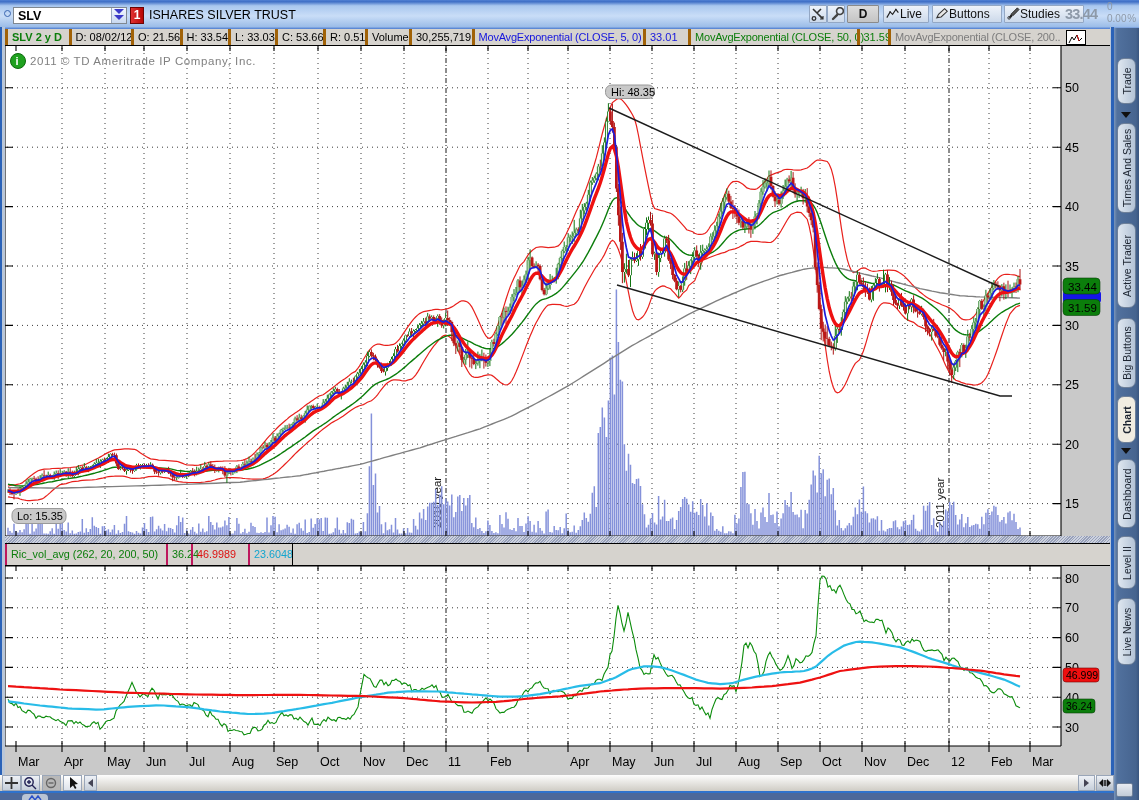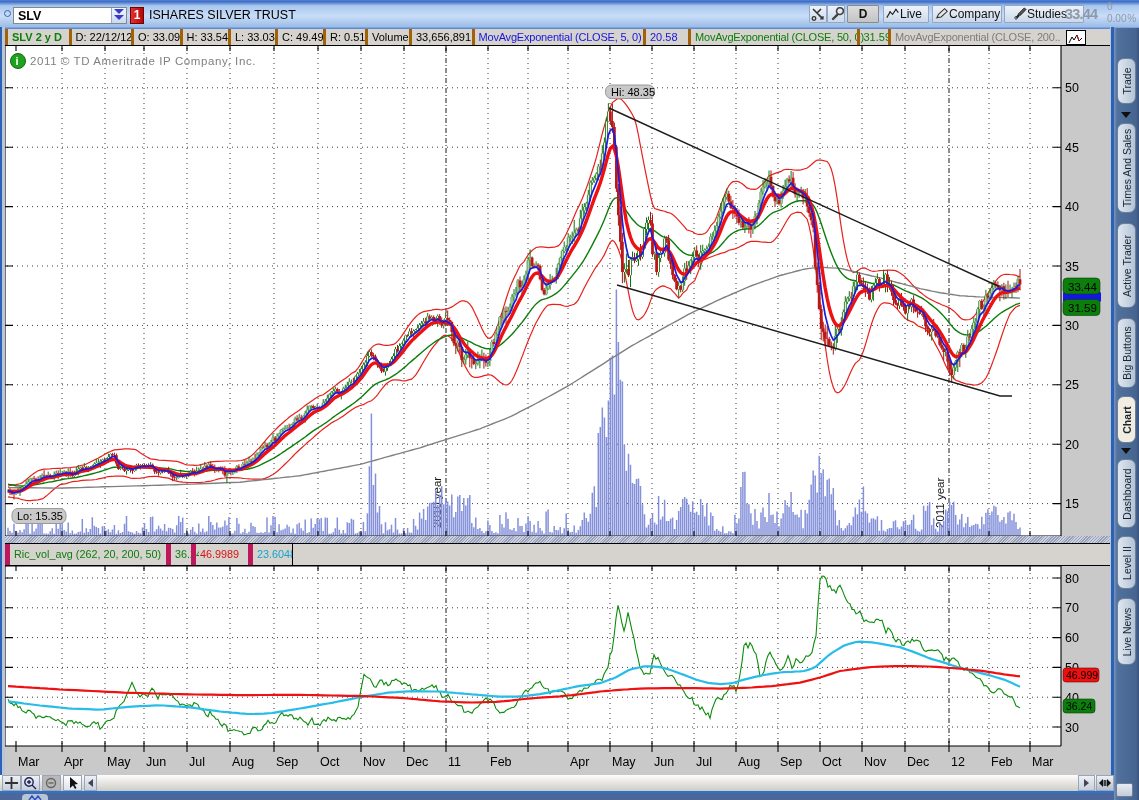--- a/index.html
+++ b/index.html
@@ -15,21 +15,21 @@
 .tbtn .lab{vertical-align:2px}
 #bigquote{position:absolute;left:1065px;top:6px;font-size:14.5px;font-weight:bold;color:#8d99a8;letter-spacing:-0.8px}
 #pctquote{position:absolute;left:1107px;top:1px;font-size:10px;color:#8d99a8;line-height:12px}
 #datarow{left:0;top:29px;width:1114px;height:17px;background:#d6d3ce;border-bottom:1px solid #000}
 #datarow .cell{position:absolute;top:0;height:16px;border-left:3px solid #a16207;font-size:11px;padding:2px 0 0 4px;color:#000;white-space:nowrap;overflow:hidden}
 #datarow .minibtn{position:absolute;left:1066px;top:1px;width:20px;height:15px;background:#fff;border:1px solid #000;padding:1px 0 0 1px}
 #graybg{left:0;top:46px;width:1114px;height:729px;background:#c9c9c9}
 #chartsvg{left:0;top:46px}
 #sep{left:5px;top:536px;width:1105px;height:7px;background:repeating-linear-gradient(135deg,#cdd2de 0 1px,#97a0ba 1px 2px)}
 #richdr{left:0;top:543px;width:1110px;height:23px;background:#d6d3ce;border-top:1px solid #000;border-bottom:1px solid #000}
-#richdr .cell{position:absolute;top:0;height:21px;border-left:5px solid #be185d;font-size:10.8px;padding:4px 0 0 4px;white-space:nowrap;overflow:hidden}
+#richdr .cell{position:absolute;top:0;height:21px;border-left:2px solid #be185d;font-size:10.8px;padding:4px 0 0 4px;white-space:nowrap;overflow:hidden}
 #toolbar{left:0;top:775px;width:1114px;height:16px;background:linear-gradient(#fdfdfd,#cfccc5)}
 .bbtn{position:absolute;top:0px;width:19px;height:16px;border:1px solid #9aa6b8;background:linear-gradient(#eef1f6,#c6cfda)}
 #lframe{left:0;top:27px;width:5px;height:764px;background:linear-gradient(90deg,#2a62b8 0 2px,#b9c6d8 2px 5px)}
 #rframe{left:1110px;top:27px;width:4px;height:764px;background:linear-gradient(90deg,#b9c6d8 0 1px,#2a62b8 1px 4px)}
 #bstrip{left:0;top:791px;width:1139px;height:9px;background:#4c689a;border-top:2px solid #2f72cc}
 #btab{position:absolute;left:22px;top:1px;width:26px;height:8px;background:#b9c4d4;border-radius:4px 4px 0 0;text-align:center;line-height:0}
 #sidebar{left:1114px;top:28px;width:25px;height:772px;background:linear-gradient(90deg,#7a95ba 0,#51719e 3px,#46648f 22px,#39557e 25px)}
 #sidebar .tab{position:absolute;left:3px;width:19px;background:linear-gradient(90deg,#dfe7f0,#b3c3d6);border:1px solid #6e8099;border-radius:7px;color:#1c2430;font-size:10.5px}
 #sidebar .tab span{position:absolute;left:50%;top:50%;transform:translate(-50%,-50%) rotate(-90deg);white-space:nowrap}
 #sidebar .tab.sel{background:#f1ede1;font-weight:bold}
@@ -147,41 +147,41 @@
           <path d="M7.6 4.6 A3.4 3.4 0 1 1 10.4 7.4 L9 7 L8 6 Z" fill="none" stroke="#444" stroke-width="1.6"></path>
         </svg></div>
     <div class="tbtn" style="left:847px;width:32px;background:linear-gradient(#dcdcdc,#c4c4c4);border-color:#8a8a8a;font-weight:bold;text-align:center;padding-top:1px">D</div>
     <div class="tbtn" style="left:883px;width:46px;padding:1px 0 0 2px"><svg width="14" height="13" viewBox="0 0 17 14">
           <path d="M1 12 L5 5 L8 8 L12 2 L15 6" stroke="#222" stroke-width="1.4" fill="none"></path>
           <path d="M4 5 h2 M11 2 h2" stroke="#222" stroke-width="1"></path>
         </svg><span class="lab">Live</span></div>
     <div class="tbtn" style="left:932px;width:70px;padding:1px 0 0 2px"><svg width="14" height="13" viewBox="0 0 16 14">
           <path d="M2 12 L4 8 L11 1.5 L14 4.5 L7 11 Z" fill="#e8e8e8" stroke="#333" stroke-width="1.2"></path>
           <path d="M2 12 L4.5 11.3 L3 9.5 Z" fill="#333"></path>
-        </svg><span class="lab">Company</span></div>
-    <div class="tbtn" style="left:1004px;width:80px;padding:1px 0 0 8px"><svg width="14" height="13" viewBox="0 0 16 15">
+        </svg><span class="lab">Buttons</span></div>
+    <div class="tbtn" style="left:1004px;width:80px;padding:1px 0 0 1px"><svg width="14" height="13" viewBox="0 0 16 15">
           <path d="M6 8 L13 1 L15 3 L8 10 Z" fill="#555" stroke="#222"></path>
           <path d="M6 8 C4 9 5 11 3 12 C5 13 7 12 7.5 10 Z" fill="#222"></path>
           <circle cx="3.5" cy="12.5" r="1.5" fill="none" stroke="#222"></circle>
         </svg><span class="lab">Studies</span></div>
     <div id="bigquote">33.44</div>
     <div id="pctquote">0<br>0.00 %</div>
   </div>
   <div class="abs" id="datarow">
       <div class="cell" style="left:5px;width:63.5px"><b style="color:#0b7d0b">SLV 2 y D</b></div>
-      <div class="cell" style="left:68.5px;width:62.5px">D: 22/12/12</div>
-      <div class="cell" style="left:131px;width:48.5px">O: 33.09</div>
+      <div class="cell" style="left:68.5px;width:62.5px">D: 08/02/12</div>
+      <div class="cell" style="left:131px;width:48.5px">O: 21.56</div>
       <div class="cell" style="left:179.5px;width:48.5px">H: 33.54</div>
       <div class="cell" style="left:228px;width:47px">L: 33.03</div>
-      <div class="cell" style="left:275px;width:48px">C: 49.49</div>
+      <div class="cell" style="left:275px;width:48px">C: 53.66</div>
       <div class="cell" style="left:323px;width:42px">R: 0.51</div>
       <div class="cell" style="left:365px;width:44px">Volume</div>
-      <div class="cell" style="left:409px;width:62.5px">33,656,891</div>
+      <div class="cell" style="left:409px;width:62.5px">30,255,719</div>
       <div class="cell" style="left:471.5px;width:171.5px"><span style="color:#1515dd;letter-spacing:-0.2px">MovAvgExponential (CLOSE, 5, 0)</span></div>
-      <div class="cell" style="left:643px;width:37px"><span style="color:#1515dd">20.58</span></div>
+      <div class="cell" style="left:643px;width:37px"><span style="color:#1515dd">33.01</span></div>
       <div class="cell" style="left:688px;width:186px"><span style="color:#0b7d0b;letter-spacing:-0.2px">MovAvgExponential (CLOSE, 50, 0)</span></div>
       <div class="cell" style="left:856.5px;width:31.5px"><span style="color:#0b7d0b">31.59</span></div>
       <div class="cell" style="left:888px;width:174px"><span style="color:#7d7d7d;letter-spacing:-0.2px">MovAvgExponential (CLOSE, 200..</span></div>
       <div class="minibtn"><svg width="16" height="13">
           <path d="M1 10 L4 4 L6 7 L9 2 L11 8 L14 5" stroke="#000" fill="none"></path>
           <path d="M9 2 L11 8" stroke="#c00" fill="none"></path>
         </svg></div>
     </div>
   <div class="abs" id="lframe"></div>
   <div class="abs" id="rframe"></div>

